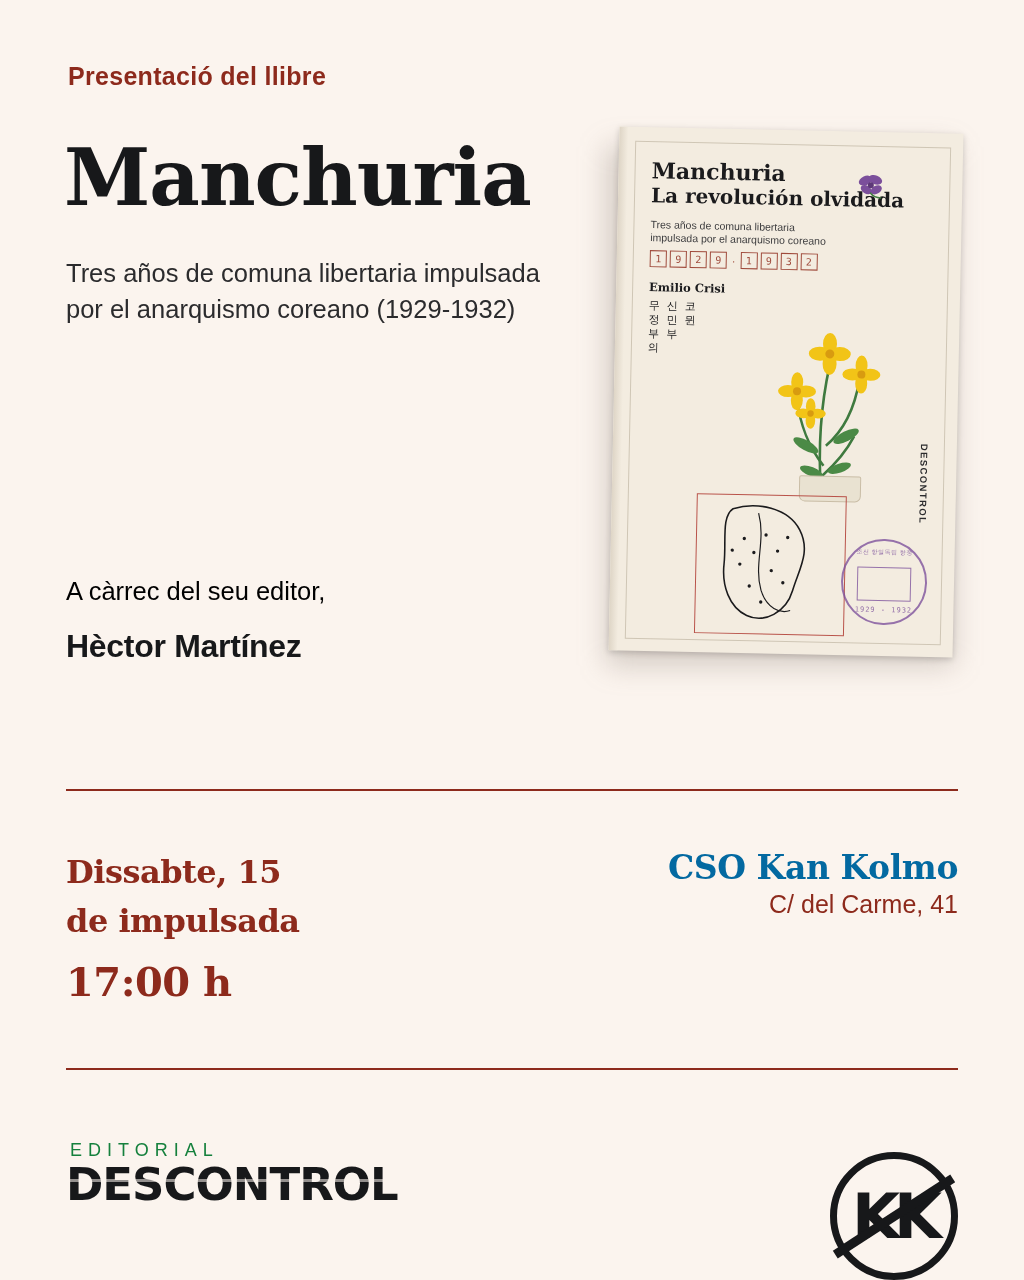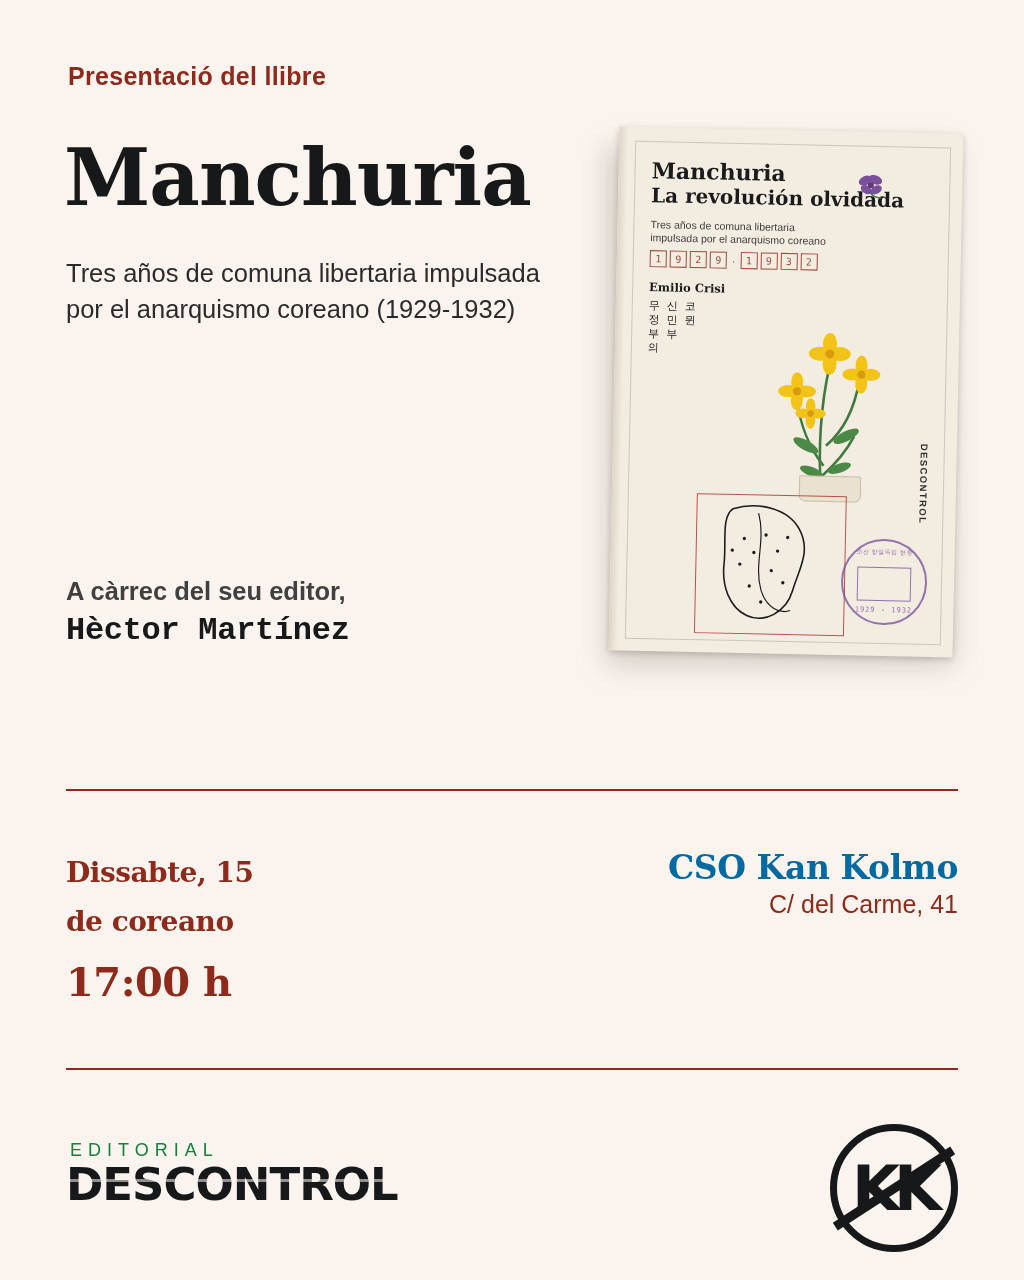--- a/index.html
+++ b/index.html
@@ -42,30 +42,29 @@
     line-height: 36px;
     color: #2b2b2d;
   }
   .byline {
     position: absolute;
     left: 66px; top: 574px;
     width: 470px;
   }
   .byline .role {
     font-size: 25.5px;
-    color: #404040;
+    color: #000000;
     line-height: 34px;
-    font-weight: bold;
   }
   .byline .person {
-    font-family: Liberation Mono, monospace;
+    font-family: Liberation Sans, sans-serif;
     font-weight: bold;
     font-size: 32px;
     color: #17181a;
-    margin-top: 4px;
+    margin-top: 20px;
     letter-spacing: -0.3px;
   }
 
   
   .book-wrap {
     position: absolute;
     left: 600px; top: 130px;
     width: 370px; height: 540px;
   }
   .book-shadow {
@@ -194,21 +193,21 @@
   .rule.bottom { top: 1068px; }
 
   
   .date-block {
     position: absolute;
     left: 66px; top: 848px;
     font-family: "DejaVu Serif", serif;
     font-weight: bold;
     color: #8d2a1c;
   }
-  .date-block .d1 { font-size: 28px; line-height: 49px; letter-spacing: -0.5px; }
+  .date-block .d1 { font-size: 32px; line-height: 49px; letter-spacing: -0.5px; }
   .date-block .d2 { font-size: 40px; line-height: 56px; letter-spacing: -0.5px; margin-top: 8px; }
   .venue-block {
     position: absolute;
     right: 66px; top: 848px;
     text-align: right;
   }
   .venue-block .v-name {
     font-family: "DejaVu Serif", serif;
     font-weight: bold;
     font-size: 33px;
@@ -244,21 +243,21 @@
   }
   .logo-descontrol .word::after {
     content: "";
     position: absolute;
     left: 0; right: 0; top: 18px; height: 3px;
     background: #fbf4ee;
     opacity: 0.55;
   }
   .logo-kk {
     position: absolute;
-    right: 66px; top: 1124px;
+    right: 66px; top: 1152px;
     width: 128px; height: 128px;
   }
   .logo-kk .ring {
     position: absolute; inset: 0;
     border: 7px solid #17181a;
     border-radius: 50%;
   }
   .logo-kk .slash {
     position: absolute;
     left: -6px; top: 60px;
@@ -410,21 +409,21 @@
         </div>
 
       </div>
     </div>
   </div>
 
   <div class="rule top"></div>
 
   <div class="date-block">
     <div class="d1">Dissabte, 15</div>
-    <div class="d1">de coreano</div>
+    <div class="d1">de impulsada</div>
     <div class="d2">17:00 h</div>
   </div>
 
   <div class="venue-block">
     <div class="v-name">CSO Kan Kolmo</div>
     <div class="v-addr">
       <div>C/ del Carme, 41</div>
     </div>
   </div>
 

